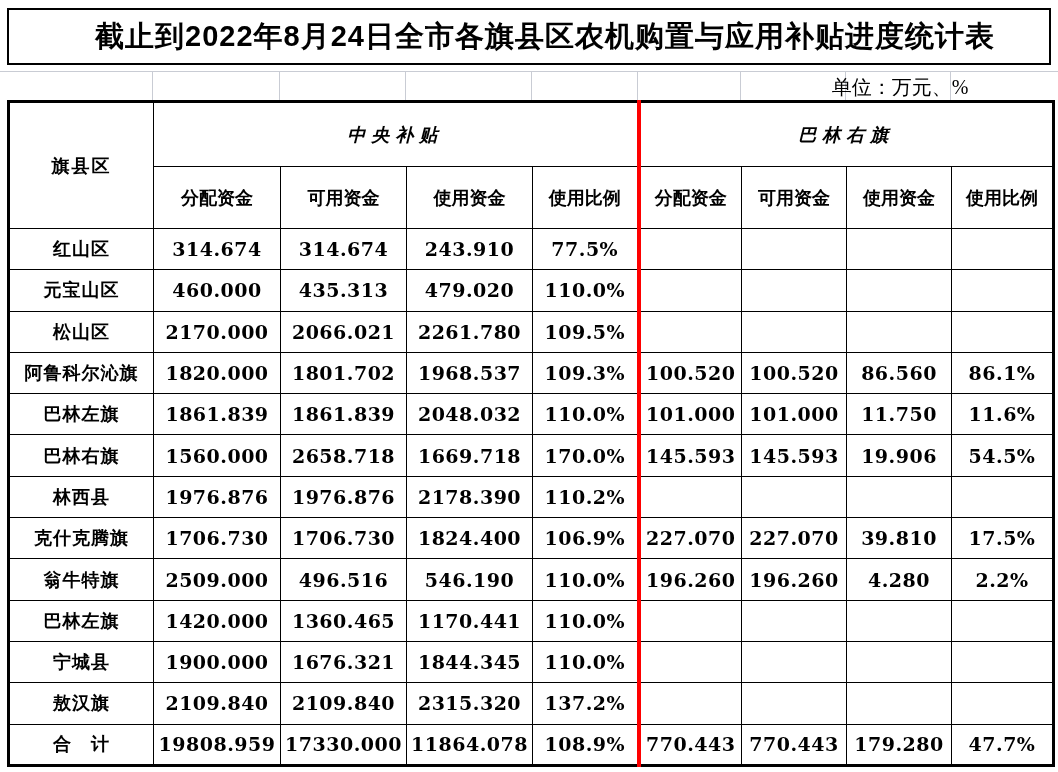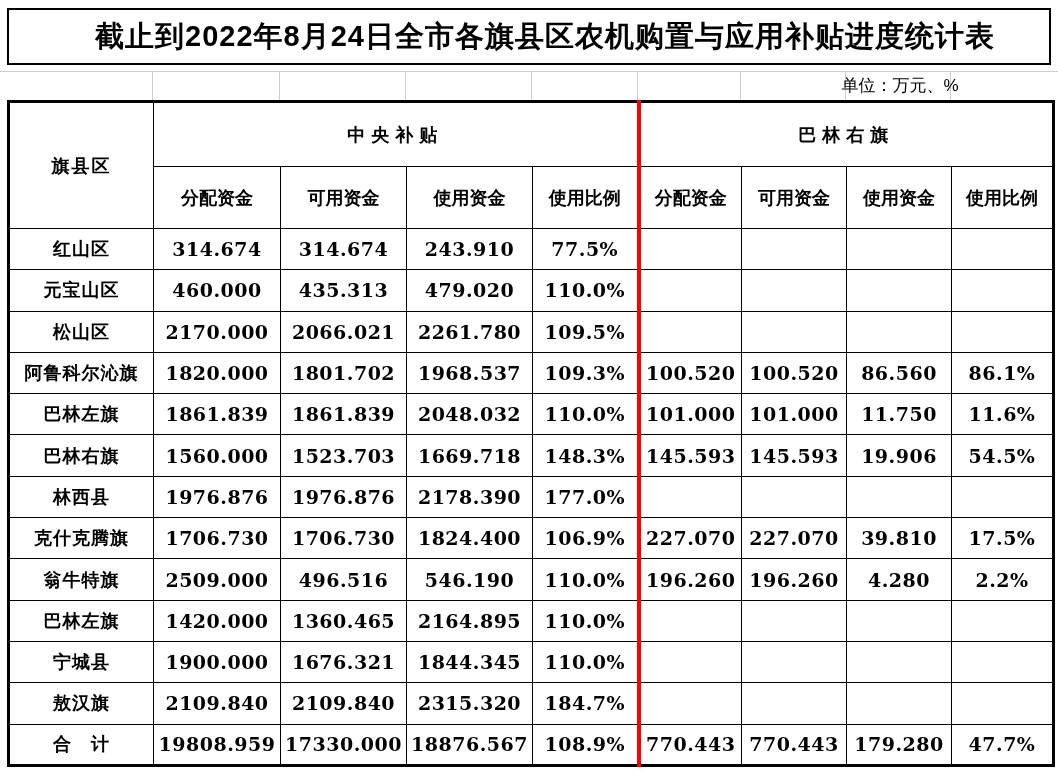--- a/index.html
+++ b/index.html
@@ -24,40 +24,40 @@
     white-space: nowrap;
   }
 
   
   .unit-strip { position: absolute; left: 0; top: 65px; width: 1058px; height: 35px; }
   .hgrid { position: absolute; left: 0; top: 6px; width: 1058px; height: 1px; background: #c9ccd4; }
   .vgrid { position: absolute; top: 6px; height: 29px; width: 1px; background: #c9ccd4; }
   .unit-note {
     position: absolute; top: 9px; left: 790px; width: 220px;
     text-align: center;
-    font-family: Liberation Sans, sans-serif;
-    font-size: 17px; font-weight: 500; white-space: nowrap;
+    font-family: Liberation Serif, serif;
+    font-size: 20px; font-weight: 500; white-space: nowrap;
   }
 
   
   table.main {
     position: absolute; left: 7px; top: 100px;
     width: 1045px; height: 667px;
     border-collapse: collapse; table-layout: fixed;
     border: 3px solid #000;
   }
   table.main th, table.main td {
     border: 1px solid #000;
     text-align: center; vertical-align: middle;
     overflow: hidden; white-space: nowrap;
   }
   table.main th {
     font-weight: 700; font-size: 18px;
   }
-  th.group-hd { font-size: 19px; letter-spacing: 6px; }
+  th.group-hd { font-size: 19px; letter-spacing: 6px; font-style: italic; }
   th.region-hd { font-size: 19px; letter-spacing: 2px; }
   td.name-cell { font-size: 18px; font-weight: 700; letter-spacing: 1px; }
   td.num-cell  { font-size: 19px; font-weight: 700; letter-spacing: 0.5px; }
   .red-left { border-left: 4px solid #fe0000 !important; }
   tr.hd-row1 { height: 65px; }
   tr.hd-row2 { height: 62px; }
   tr.data-row { height: 41px; }
 </style>
 </head>
 <body>
@@ -162,34 +162,34 @@
           <td class="num-cell">2048.032</td>
           <td class="num-cell">110.0%</td>
           <td class="num-cell red-left">101.000</td>
           <td class="num-cell">101.000</td>
           <td class="num-cell">11.750</td>
           <td class="num-cell">11.6%</td>
         </tr>
         <tr class="data-row">
           <td class="name-cell">巴林右旗</td>
           <td class="num-cell">1560.000</td>
-          <td class="num-cell">1523.703</td>
+          <td class="num-cell">2658.718</td>
           <td class="num-cell">1669.718</td>
-          <td class="num-cell">148.3%</td>
+          <td class="num-cell">170.0%</td>
           <td class="num-cell red-left">145.593</td>
           <td class="num-cell">145.593</td>
           <td class="num-cell">19.906</td>
           <td class="num-cell">54.5%</td>
         </tr>
         <tr class="data-row">
           <td class="name-cell">林西县</td>
           <td class="num-cell">1976.876</td>
           <td class="num-cell">1976.876</td>
           <td class="num-cell">2178.390</td>
-          <td class="num-cell">177.0%</td>
+          <td class="num-cell">110.2%</td>
           <td class="num-cell red-left"></td>
           <td class="num-cell"></td>
           <td class="num-cell"></td>
           <td class="num-cell"></td>
         </tr>
         <tr class="data-row">
           <td class="name-cell">克什克腾旗</td>
           <td class="num-cell">1706.730</td>
           <td class="num-cell">1706.730</td>
           <td class="num-cell">1824.400</td>
@@ -207,21 +207,21 @@
           <td class="num-cell">110.0%</td>
           <td class="num-cell red-left">196.260</td>
           <td class="num-cell">196.260</td>
           <td class="num-cell">4.280</td>
           <td class="num-cell">2.2%</td>
         </tr>
         <tr class="data-row">
           <td class="name-cell">巴林左旗</td>
           <td class="num-cell">1420.000</td>
           <td class="num-cell">1360.465</td>
-          <td class="num-cell">2164.895</td>
+          <td class="num-cell">1170.441</td>
           <td class="num-cell">110.0%</td>
           <td class="num-cell red-left"></td>
           <td class="num-cell"></td>
           <td class="num-cell"></td>
           <td class="num-cell"></td>
         </tr>
         <tr class="data-row">
           <td class="name-cell">宁城县</td>
           <td class="num-cell">1900.000</td>
           <td class="num-cell">1676.321</td>
@@ -230,31 +230,31 @@
           <td class="num-cell red-left"></td>
           <td class="num-cell"></td>
           <td class="num-cell"></td>
           <td class="num-cell"></td>
         </tr>
         <tr class="data-row">
           <td class="name-cell">敖汉旗</td>
           <td class="num-cell">2109.840</td>
           <td class="num-cell">2109.840</td>
           <td class="num-cell">2315.320</td>
-          <td class="num-cell">184.7%</td>
+          <td class="num-cell">137.2%</td>
           <td class="num-cell red-left"></td>
           <td class="num-cell"></td>
           <td class="num-cell"></td>
           <td class="num-cell"></td>
         </tr>
         <tr class="data-row">
           <td class="name-cell">合　计</td>
           <td class="num-cell">19808.959</td>
           <td class="num-cell">17330.000</td>
-          <td class="num-cell">18876.567</td>
+          <td class="num-cell">11864.078</td>
           <td class="num-cell">108.9%</td>
           <td class="num-cell red-left">770.443</td>
           <td class="num-cell">770.443</td>
           <td class="num-cell">179.280</td>
           <td class="num-cell">47.7%</td>
         </tr>
       </tbody>
   </table>
 
 </div>

